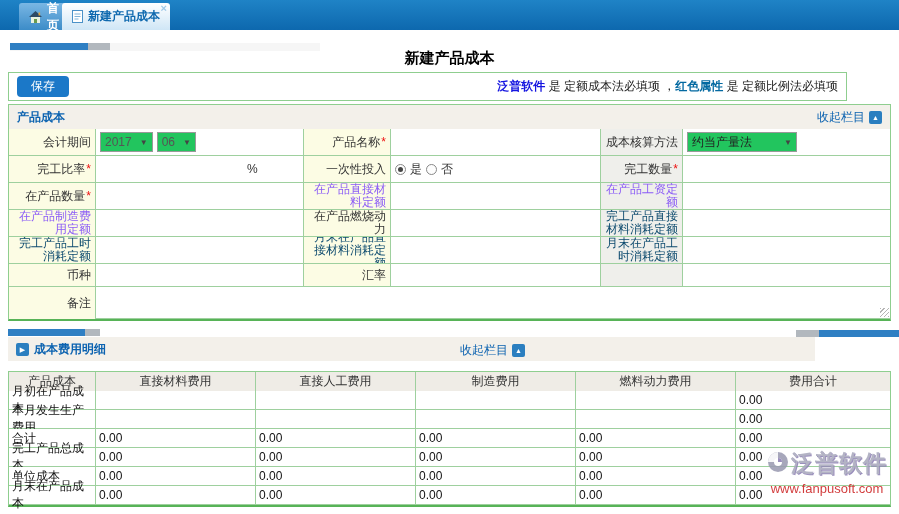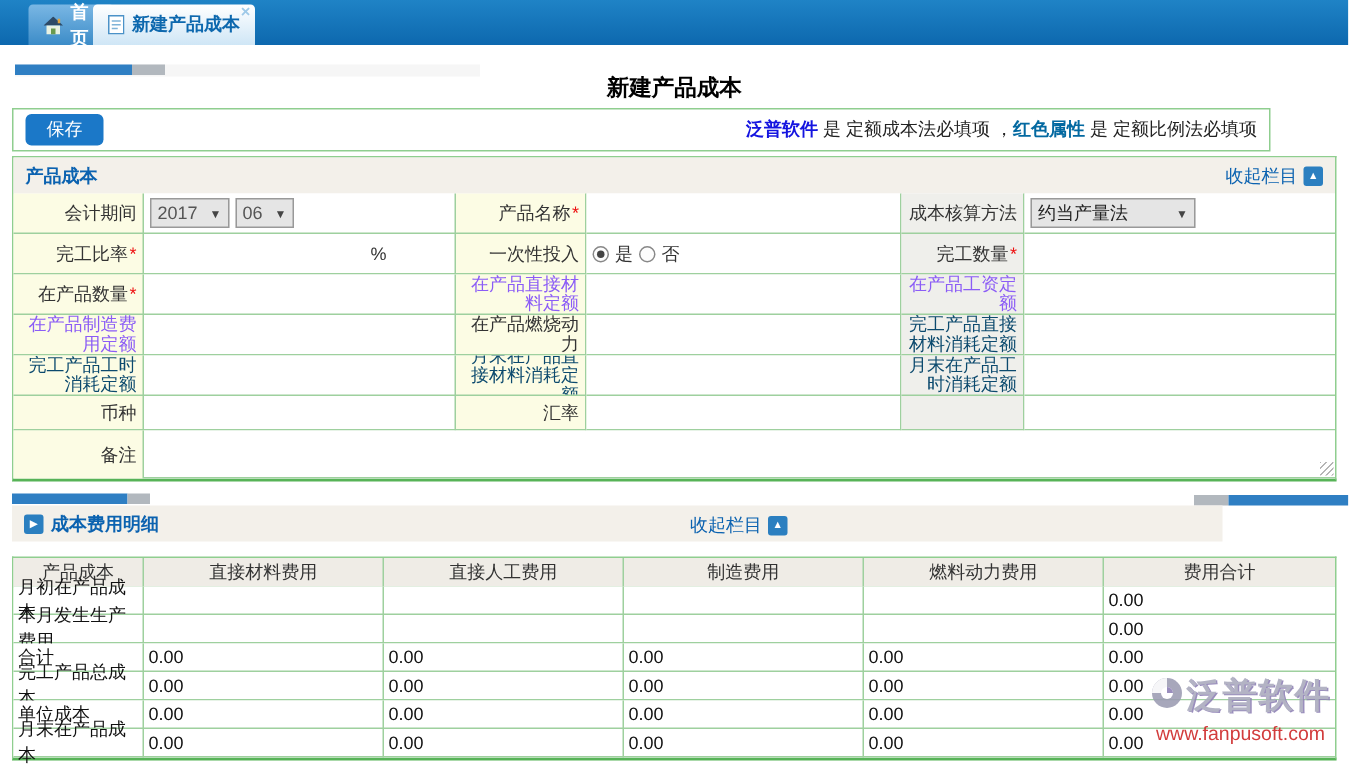--- a/index.html
+++ b/index.html
@@ -60,21 +60,21 @@
   .lbl  { background:#fcfce4; justify-content:flex-end; text-align:right;
     padding:1px 4px; line-height:13px; color:#333; }
   .lbl5 { background:#efefeb; justify-content:flex-end; text-align:right;
     padding:1px 4px; line-height:13px; color:#333; }
   .inp  { background:#fff; padding:0 4px; gap:4px; }
   .t-blue { color:#8b5cf6; }
   .t-red  { color:#0c4a6e; }
   .req { color:#ee1111; margin-left:1px; }
   .cell-input { border:none; outline:none; background:transparent; width:100%; height:18px; font-size:12px; }
   .unit { color:#333; margin-left:-56px; }
-  .select { border:1px solid #999; background:#e5e5e5; height:20px; display:inline-flex;
+  .select { border:1px solid #999; background:#22c55e; height:20px; display:inline-flex;
     align-items:center; padding:0 4px; gap:8px; color:#555; cursor:pointer; }
   .select .arr { font-size:8px; color:#444; }
   .radio { width:11px; height:11px; border:1px solid #888; border-radius:50%;
     background:#fdfdfd; display:inline-flex; align-items:center; justify-content:center; }
   .radio.sel::after { content:""; width:5px; height:5px; border-radius:50%; background:#444; }
   #remark-cell { grid-column:2 / 7; position:relative; background:#fff;
     border-bottom:1px solid #9ed09e; }
   #remark-input { width:100%; height:100%; border:none; outline:none; resize:none;
     font-family:inherit; font-size:12px; background:transparent; }
   #remark-grip { position:absolute; right:1px; bottom:1px; width:9px; height:9px;

